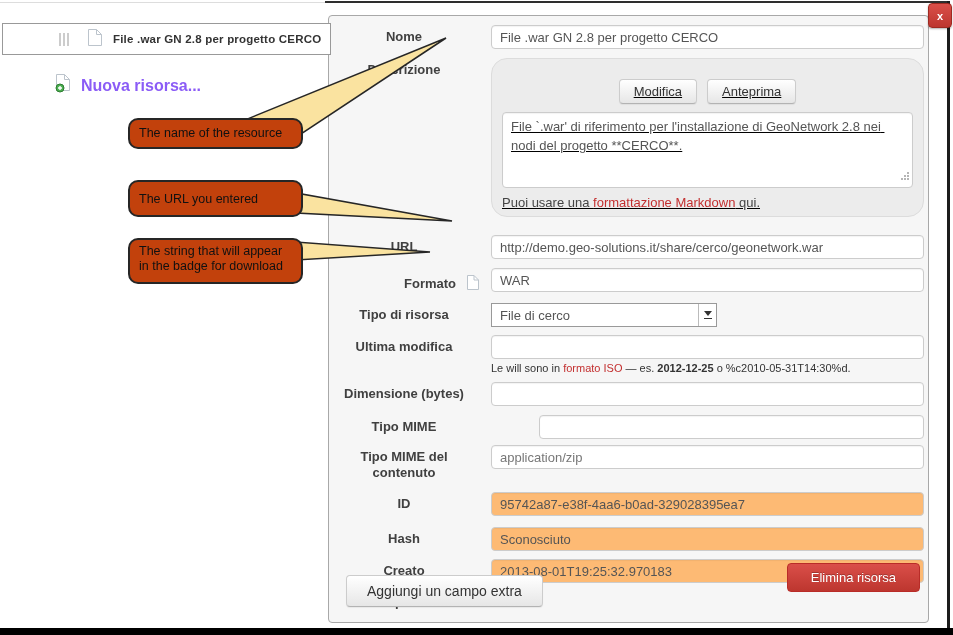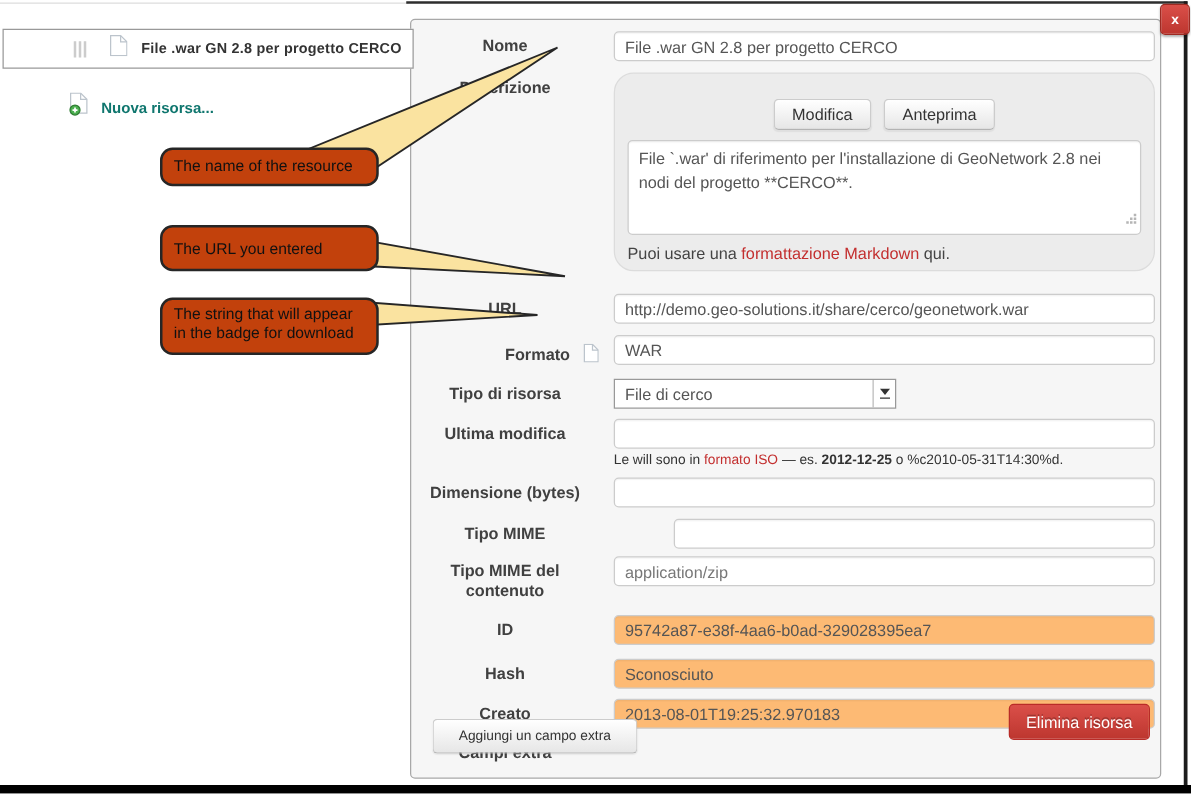--- a/index.html
+++ b/index.html
@@ -13,37 +13,37 @@
   .bottombar{position:absolute;left:0;top:628px;width:953px;height:7px;background:#000;}
 
   
   .res-item{position:absolute;left:2px;top:23px;width:327px;height:30px;background:#fff;
     border:1px solid #999;z-index:3;display:flex;align-items:center;}
   .drag-handle{display:flex;gap:2px;margin-left:56px;}
   .drag-handle i{display:block;width:2px;height:13px;background:#ccc;}
   .res-item .ficon{margin-left:18px;}
   .res-title{margin-left:11px;font-size:11.5px;font-weight:bold;color:#333;letter-spacing:.2px;}
   .new-res{position:absolute;left:55px;top:74px;display:flex;align-items:center;cursor:pointer;z-index:2;}
-  .new-res span.txt{margin-left:10px;font-size:12px;font-weight:bold;color:#0f766e;}
+  .new-res span.txt{margin-left:10px;font-size:16px;font-weight:bold;color:#8b5cf6;}
 
   
   .panel{position:absolute;left:328px;top:15px;width:601px;height:608px;background:#f6f6f6;
     border:1px solid #a8a8a8;border-radius:4px;box-sizing:border-box;padding-top:9px;z-index:1;}
   .row{display:flex;margin-bottom:9px;}
   .lbl{width:150px;text-align:center;font-size:13px;font-weight:bold;color:#404040;
     padding-top:4px;line-height:16px;flex:none;}
   .fld{flex:1;margin-left:12px;margin-right:4px;position:relative;}
   input.inp{display:block;width:100%;height:24px;box-sizing:border-box;border:1px solid #ccc;
     border-radius:4px;background:#fff;color:#555;font-size:13px;padding:0 8px;
     font-family:"Liberation Sans",sans-serif;box-shadow:inset 0 1px 1px rgba(0,0,0,.05);}
   input.inp[readonly]{background:#fdba74;color:#555;}
 
   
   .well{box-sizing:border-box;width:100%;background:#ececec;border:1px solid #dcdcdc;
-    border-radius:16px;padding:20px 10px 6px 10px;}
+    border-radius:16px;padding:20px 10px 6px 10px;text-decoration:underline;}
   .btnrow{display:flex;justify-content:center;gap:10px;}
   .btn{display:inline-block;border:1px solid #ccc;border-bottom-color:#b3b3b3;border-radius:4px;
     background:linear-gradient(#ffffff,#e6e6e6);color:#333;font-size:13px;padding:4px 14px;
     cursor:pointer;font-family:"Liberation Sans",sans-serif;box-shadow:0 1px 1px rgba(0,0,0,.06);}
   .ta-wrap{position:relative;margin-top:8px;}
   textarea.ta{display:block;width:100%;height:76px;box-sizing:border-box;border:1px solid #ccc;
     border-radius:4px;color:#555;font-size:13px;line-height:19px;padding:4px 8px;resize:none;
     font-family:"Liberation Sans",sans-serif;box-shadow:inset 0 1px 1px rgba(0,0,0,.05);}
   .grip{position:absolute;right:3px;bottom:3px;pointer-events:none;}
   .md-hint{margin-top:7px;font-size:13px;color:#444;}
@@ -56,23 +56,23 @@
   .sel .arrow{width:17px;height:100%;display:flex;flex-direction:column;align-items:center;
     justify-content:center;border-left:1px solid #bbb;}
   .sel .arrow .tri{width:0;height:0;border-left:4px solid transparent;border-right:4px solid transparent;
     border-top:5px solid #333;}
   .sel .arrow .bar{width:8px;height:1px;background:#333;margin-top:2px;}
 
   .date-hint{margin-top:3px;font-size:11px;color:#333;}
   .date-hint b{font-weight:bold;}
 
   
-  .btn-small{position:absolute;left:17px;top:559px;font-size:11px;padding:7px 20px;}
+  .btn-small{position:absolute;left:17px;top:559px;font-size:14px;padding:7px 20px;}
   .btn-danger{position:absolute;right:8px;top:547px;border:1px solid #b92c28;border-radius:4px;
-    background:linear-gradient(#da4f49,#bd362f);color:#fff;font-size:13px;padding:6px 13px;
+    background:linear-gradient(#da4f49,#bd362f);color:#fff;font-size:13px;padding:6px 23px;
     cursor:pointer;text-shadow:0 -1px 0 rgba(0,0,0,.25);font-family:"Liberation Sans",sans-serif;}
 
   
   .close-x{position:absolute;left:928px;top:3px;width:22px;height:23px;border:1px solid #9e2a22;
     border-radius:4px;background:linear-gradient(#da4f49,#bd362f);color:#fff;font-size:11px;
     font-weight:bold;display:flex;align-items:center;justify-content:center;cursor:pointer;z-index:10;
     box-shadow:0 1px 2px rgba(0,0,0,.3);}
 
   
   .pointer-layer{position:absolute;left:0;top:0;width:953px;height:635px;z-index:6;pointer-events:none;}

